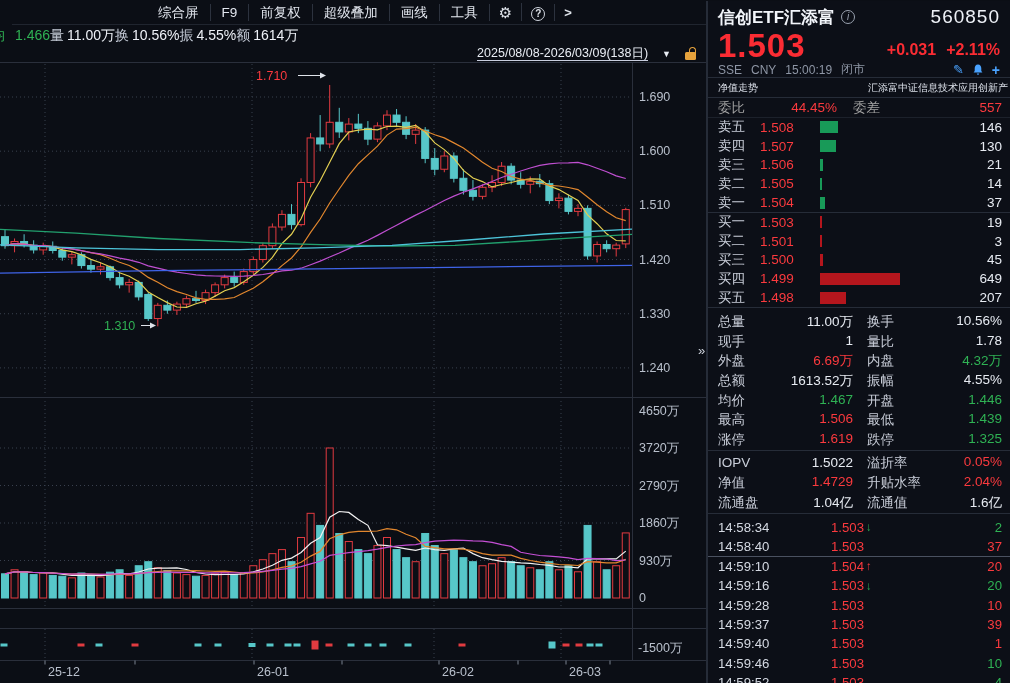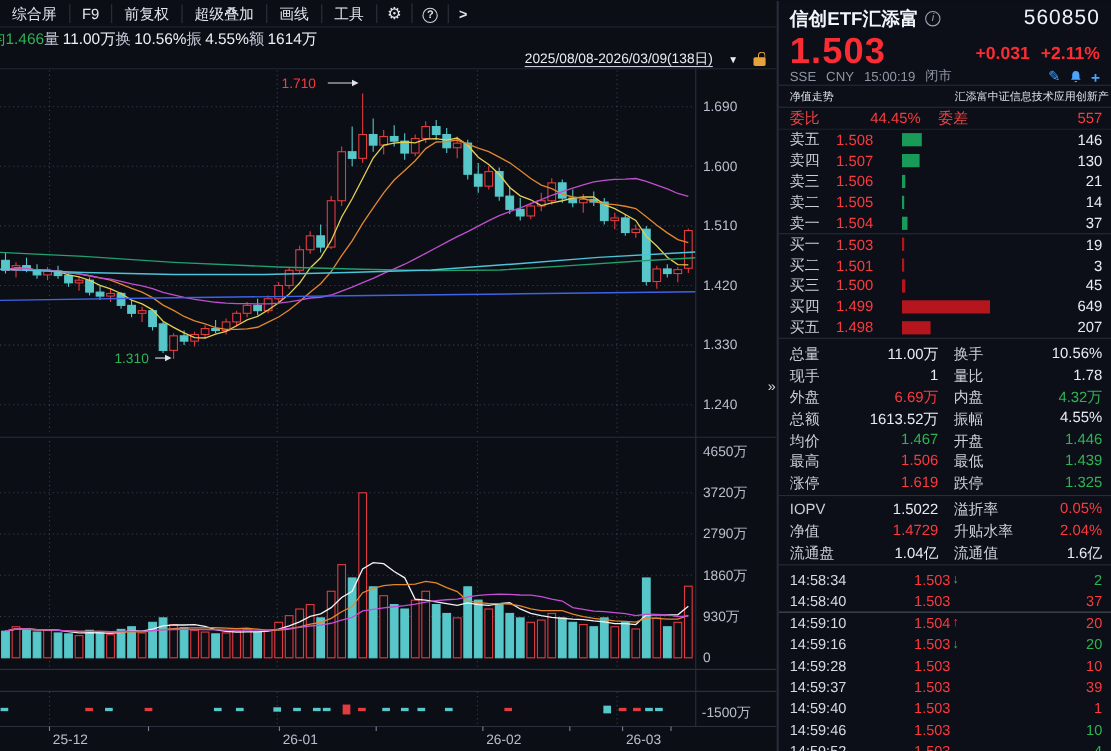--- a/index.html
+++ b/index.html
@@ -1,30 +1,30 @@
 <!DOCTYPE html>
 <html><head>
 <meta charset="utf-8">
 <style>
   *{box-sizing:border-box;margin:0;padding:0}
   html,body{background:#06080d}
   .app{position:relative;width:1010px;height:683px;background:#0b0e15;overflow:hidden;
        font-family:"Liberation Sans","DejaVu Sans",sans-serif;color:#e7ebf2;cursor:default}
   
-  .menu-row{position:absolute;top:0;left:0;width:706px;height:25px;border-bottom:1px solid #20252f;
-            display:flex;justify-content:flex-start;align-items:center;padding-right:2px}
+  .menu-row{position:absolute;top:0;left:12px;width:706px;height:25px;border-bottom:1px solid #20252f;
+            display:flex;justify-content:center;align-items:center;padding-right:2px}
   .menu-item{font-size:13.5px;color:#e2e6ee;padding:0 11px;border-left:1px solid #2c323e;line-height:17px}
   .menu-item:first-child{border-left:none}
   .menu-ico{padding:0 9px;border-left:1px solid #2c323e;line-height:17px;font-size:15px;color:#dfe3ea}
   .help-circle{display:inline-block;width:14px;height:14px;border:1px solid #cfd4dd;border-radius:50%;
                font-size:10px;line-height:12px;text-align:center;font-weight:bold}
   .more-g{font-size:13px;font-weight:bold}
   .info-row{position:absolute;top:25px;left:0;width:680px;height:21px;display:flex;align-items:center;font-size:14px;white-space:nowrap;overflow:hidden}
   .avg-l{color:#2fb254;margin-left:-9px}
-  .avg-v{color:#2fb254;margin-left:0}
+  .avg-v{color:#2fb254;margin-left:10px}
   .inf-grp{}
   .inf-grp .l{color:#c6ccd8}
   .inf-grp .v{color:#eef1f7;margin-left:3px}
   .wp-icon{position:absolute;top:27px;right:4px;width:21px;height:14px;border:1px solid #99a1af;border-radius:2px;
            color:#aeb6c3;font-size:8.5px;font-weight:bold;text-align:center;line-height:12px}
   .wp-icon:after{content:"";position:absolute;left:6px;bottom:-4px;width:7px;height:2px;background:#99a1af}
   .date-row{position:absolute;top:45px;left:0;width:706px;height:17px;display:flex;justify-content:flex-end;
             align-items:center;gap:14px;padding-right:8px}
   .date-text{font-size:12.5px;color:#e9edf4;border-bottom:1px solid #c9cede;line-height:14px}
   .caret{font-size:9px;color:#e9edf4}
@@ -49,21 +49,21 @@
   .ph-chg span{margin-left:10px}
   .ph-r3{display:flex;align-items:center;height:15px;font-size:12px;color:#8e96a5}
   .ph-r3 .g8{margin-right:9px}
   .ph-icons{margin-left:auto;display:flex;gap:8px;align-items:center}
   .ic-edit{color:#4aa3ff;font-size:13px;line-height:12px}
   .ic-add{color:#4aa3ff;font-size:14px;font-weight:bold;line-height:12px}
   .fund-row{height:21px;border-top:1px solid #262c38;border-bottom:1px solid #262c38;display:flex;align-items:center;
             padding:0 2px 0 10px;font-size:10px;color:#dbe0e9;white-space:nowrap;overflow:hidden}
   .fund-name{margin-left:auto}
   .wb-row{height:20px;display:flex;align-items:center;padding:0 8px 0 10px;font-size:13.5px;border-bottom:1px solid #1c212b}
-  .wb-row .l{color:#ef4444}
+  .wb-row .l{color:#a3a3a3}
   .wb-row .v1{width:92px;text-align:right}
   .wb-row .l2{margin-left:16px}
   .wb-row .v2{flex:1;text-align:right}
   .ob-row{height:18.8px;display:flex;align-items:center;padding:0 8px 0 10px;font-size:13.5px}
   .ob-label{width:42px;color:#c9ced9}
   .ob-price{width:52px;color:#fb3a3e}
   .ob-bar{width:84px;margin-left:8px;height:12px;position:relative}
   .ob-bar i{position:absolute;left:0;top:0;height:12px;display:block}
   .ob-qty{flex:1;text-align:right;color:#e7ebf2}
   .ob-div{border-top:1px solid #262c38}

